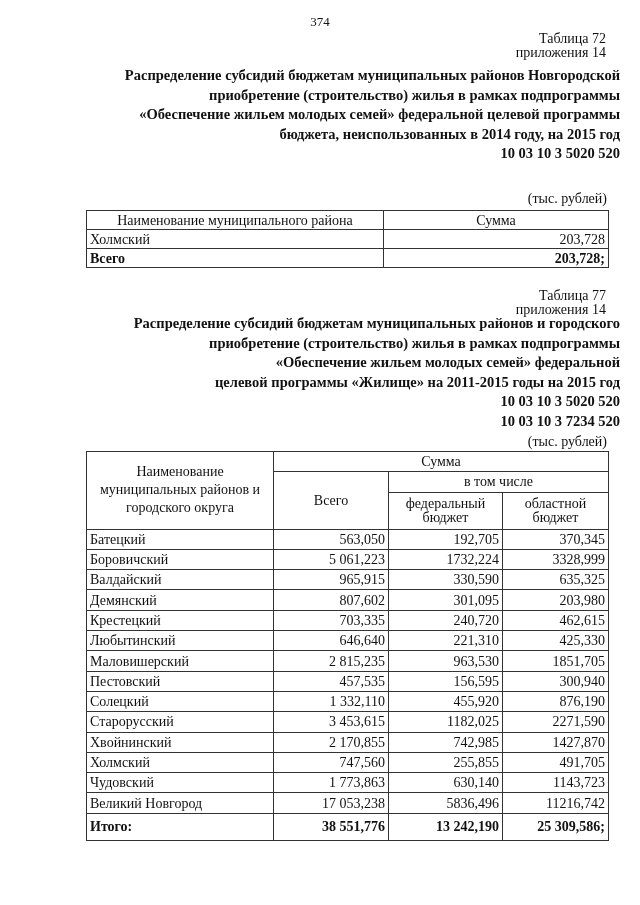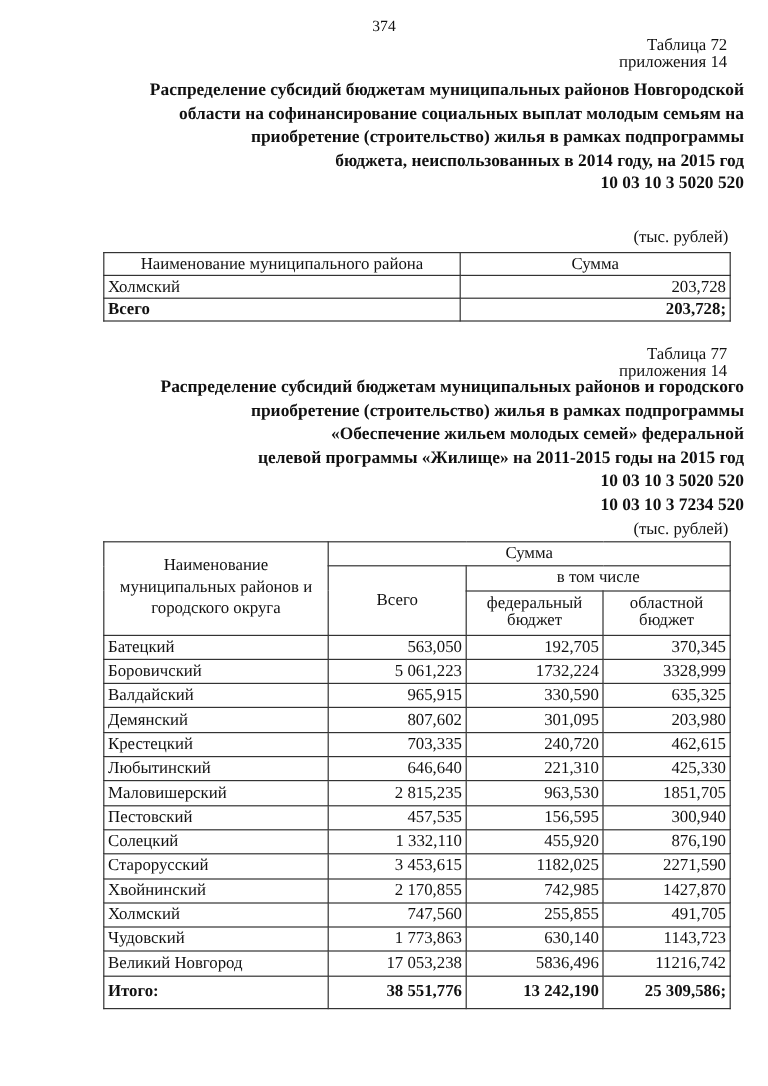--- a/index.html
+++ b/index.html
@@ -23,22 +23,22 @@
 <body>
 
 <div class="page-num">374</div>
 
 <div class="tref" style="top:32px;">
   <div>Таблица 72</div>
   <div>приложения 14</div>
 </div>
 <div class="title" style="top:66px;">
   <div>Распределение субсидий бюджетам муниципальных районов Новгородской</div>
-  <div>области на софинансирование социальных выплат молодым семьям на</div>
   <div>приобретение (строительство) жилья в рамках подпрограммы</div>
+  <div>«Обеспечение жильем молодых семей» федеральной целевой программы</div>
   <div>бюджета, неиспользованных в 2014 году, на 2015  год</div>
   <div>10 03  10 3 5020  520</div>
 </div>
 <div class="unit" style="top:191px;">(тыс. рублей)</div>
 
 <table id="t72">
   <tbody>
       <tr>
     <td class="hdr" style="width:290px;">Наименование муниципального района</td>
     <td class="hdr">Сумма</td>

